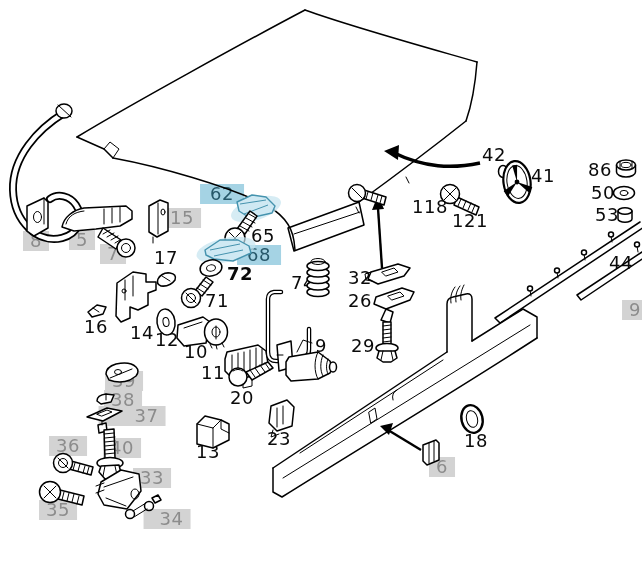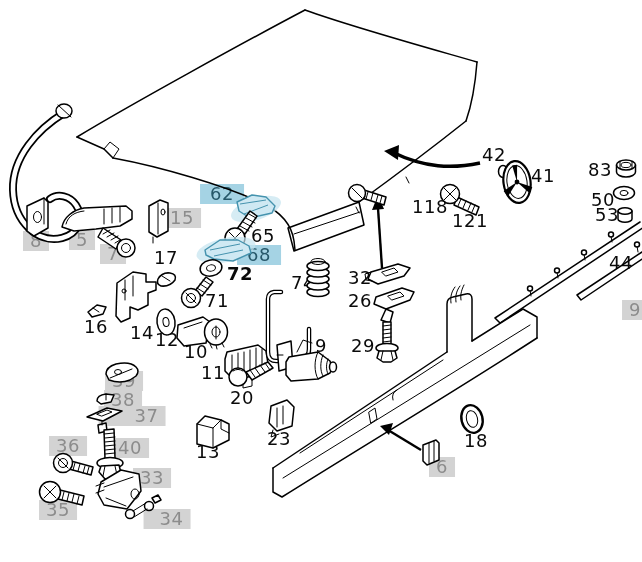--- a/index.html
+++ b/index.html
@@ -25,21 +25,21 @@
 <div class="stage">
   <div class="callout-layer" id="callout-layer">
       <div class="callout gray" style="left: 36px; top: 241px;">8</div>
       <div class="callout gray" style="left: 82px; top: 240px;">5</div>
       <div class="callout gray" style="left: 113px; top: 254px;">7</div>
       <div class="callout gray" style="left: 182px; top: 218px;">15</div>
       <div class="callout gray" style="left: 124px; top: 381px;">39</div>
       <div class="callout gray" style="left: 123px; top: 400px;">38</div>
       <div class="callout gray" style="left: 132px; top: 416px; padding-left: 36px;">37</div>
       <div class="callout gray" style="left: 68px; top: 446px;">36</div>
-      <div class="callout gray" style="left: 130px; top: 448px;">40</div>
+      <div class="callout gray" style="left: 122px; top: 448px;">40</div>
       <div class="callout gray" style="left: 58px; top: 510px;">35</div>
       <div class="callout gray" style="left: 152px; top: 478px;">33</div>
       <div class="callout gray" style="left: 167px; top: 519px; padding-left: 16px;">34</div>
       <div class="callout gray" style="left: 442px; top: 467px;">6</div>
       <div class="callout gray" style="left: 641px; top: 310px;">91</div>
       <div class="callout blue" style="left: 222px; top: 194px;">62</div>
       <div class="callout blue" style="left: 259px; top: 255px;">68</div>
       <div class="callout plain" style="left: 166px; top: 258px;">17</div>
       <div class="callout plain" style="left: 263px; top: 236px;">65</div>
       <div class="callout plain" style="left: 240px; top: 274px; font-weight: bold;">72</div>
@@ -55,22 +55,22 @@
       <div class="callout plain" style="left: 279px; top: 439px; text-align: center;">23</div>
       <div class="callout plain" style="left: 208px; top: 452px;">13</div>
       <div class="callout plain" style="left: 360px; top: 301px;">26</div>
       <div class="callout plain" style="left: 360px; top: 278px;">32</div>
       <div class="callout plain" style="left: 363px; top: 346px;">29</div>
       <div class="callout plain" style="left: 476px; top: 441px;">18</div>
       <div class="callout plain" style="left: 494px; top: 155px; text-align: center;">42</div>
       <div class="callout plain" style="left: 543px; top: 176px;">41</div>
       <div class="callout plain" style="left: 430px; top: 207px;">118</div>
       <div class="callout plain" style="left: 470px; top: 221px;">121</div>
-      <div class="callout plain" style="left: 600px; top: 170px;">83</div>
-      <div class="callout plain" style="left: 603px; top: 200px;">50</div>
+      <div class="callout plain" style="left: 600px; top: 170px;">86</div>
+      <div class="callout plain" style="left: 603px; top: 193px;">50</div>
       <div class="callout plain" style="left: 607px; top: 215px;">53</div>
       <div class="callout plain" style="left: 621px; top: 263px;">44</div>
     </div>
 
   <svg class="art" width="642" height="562" viewBox="0 0 642 562">
 
     <g>
       <path class="ln" d="M305,10 C352,27 432,49 477,62"></path>
       <path class="ln" d="M305,10 C248,40 128,106 77,137"></path>
       <path class="ln" d="M477,62 C475,88 472,104 466,121"></path>

